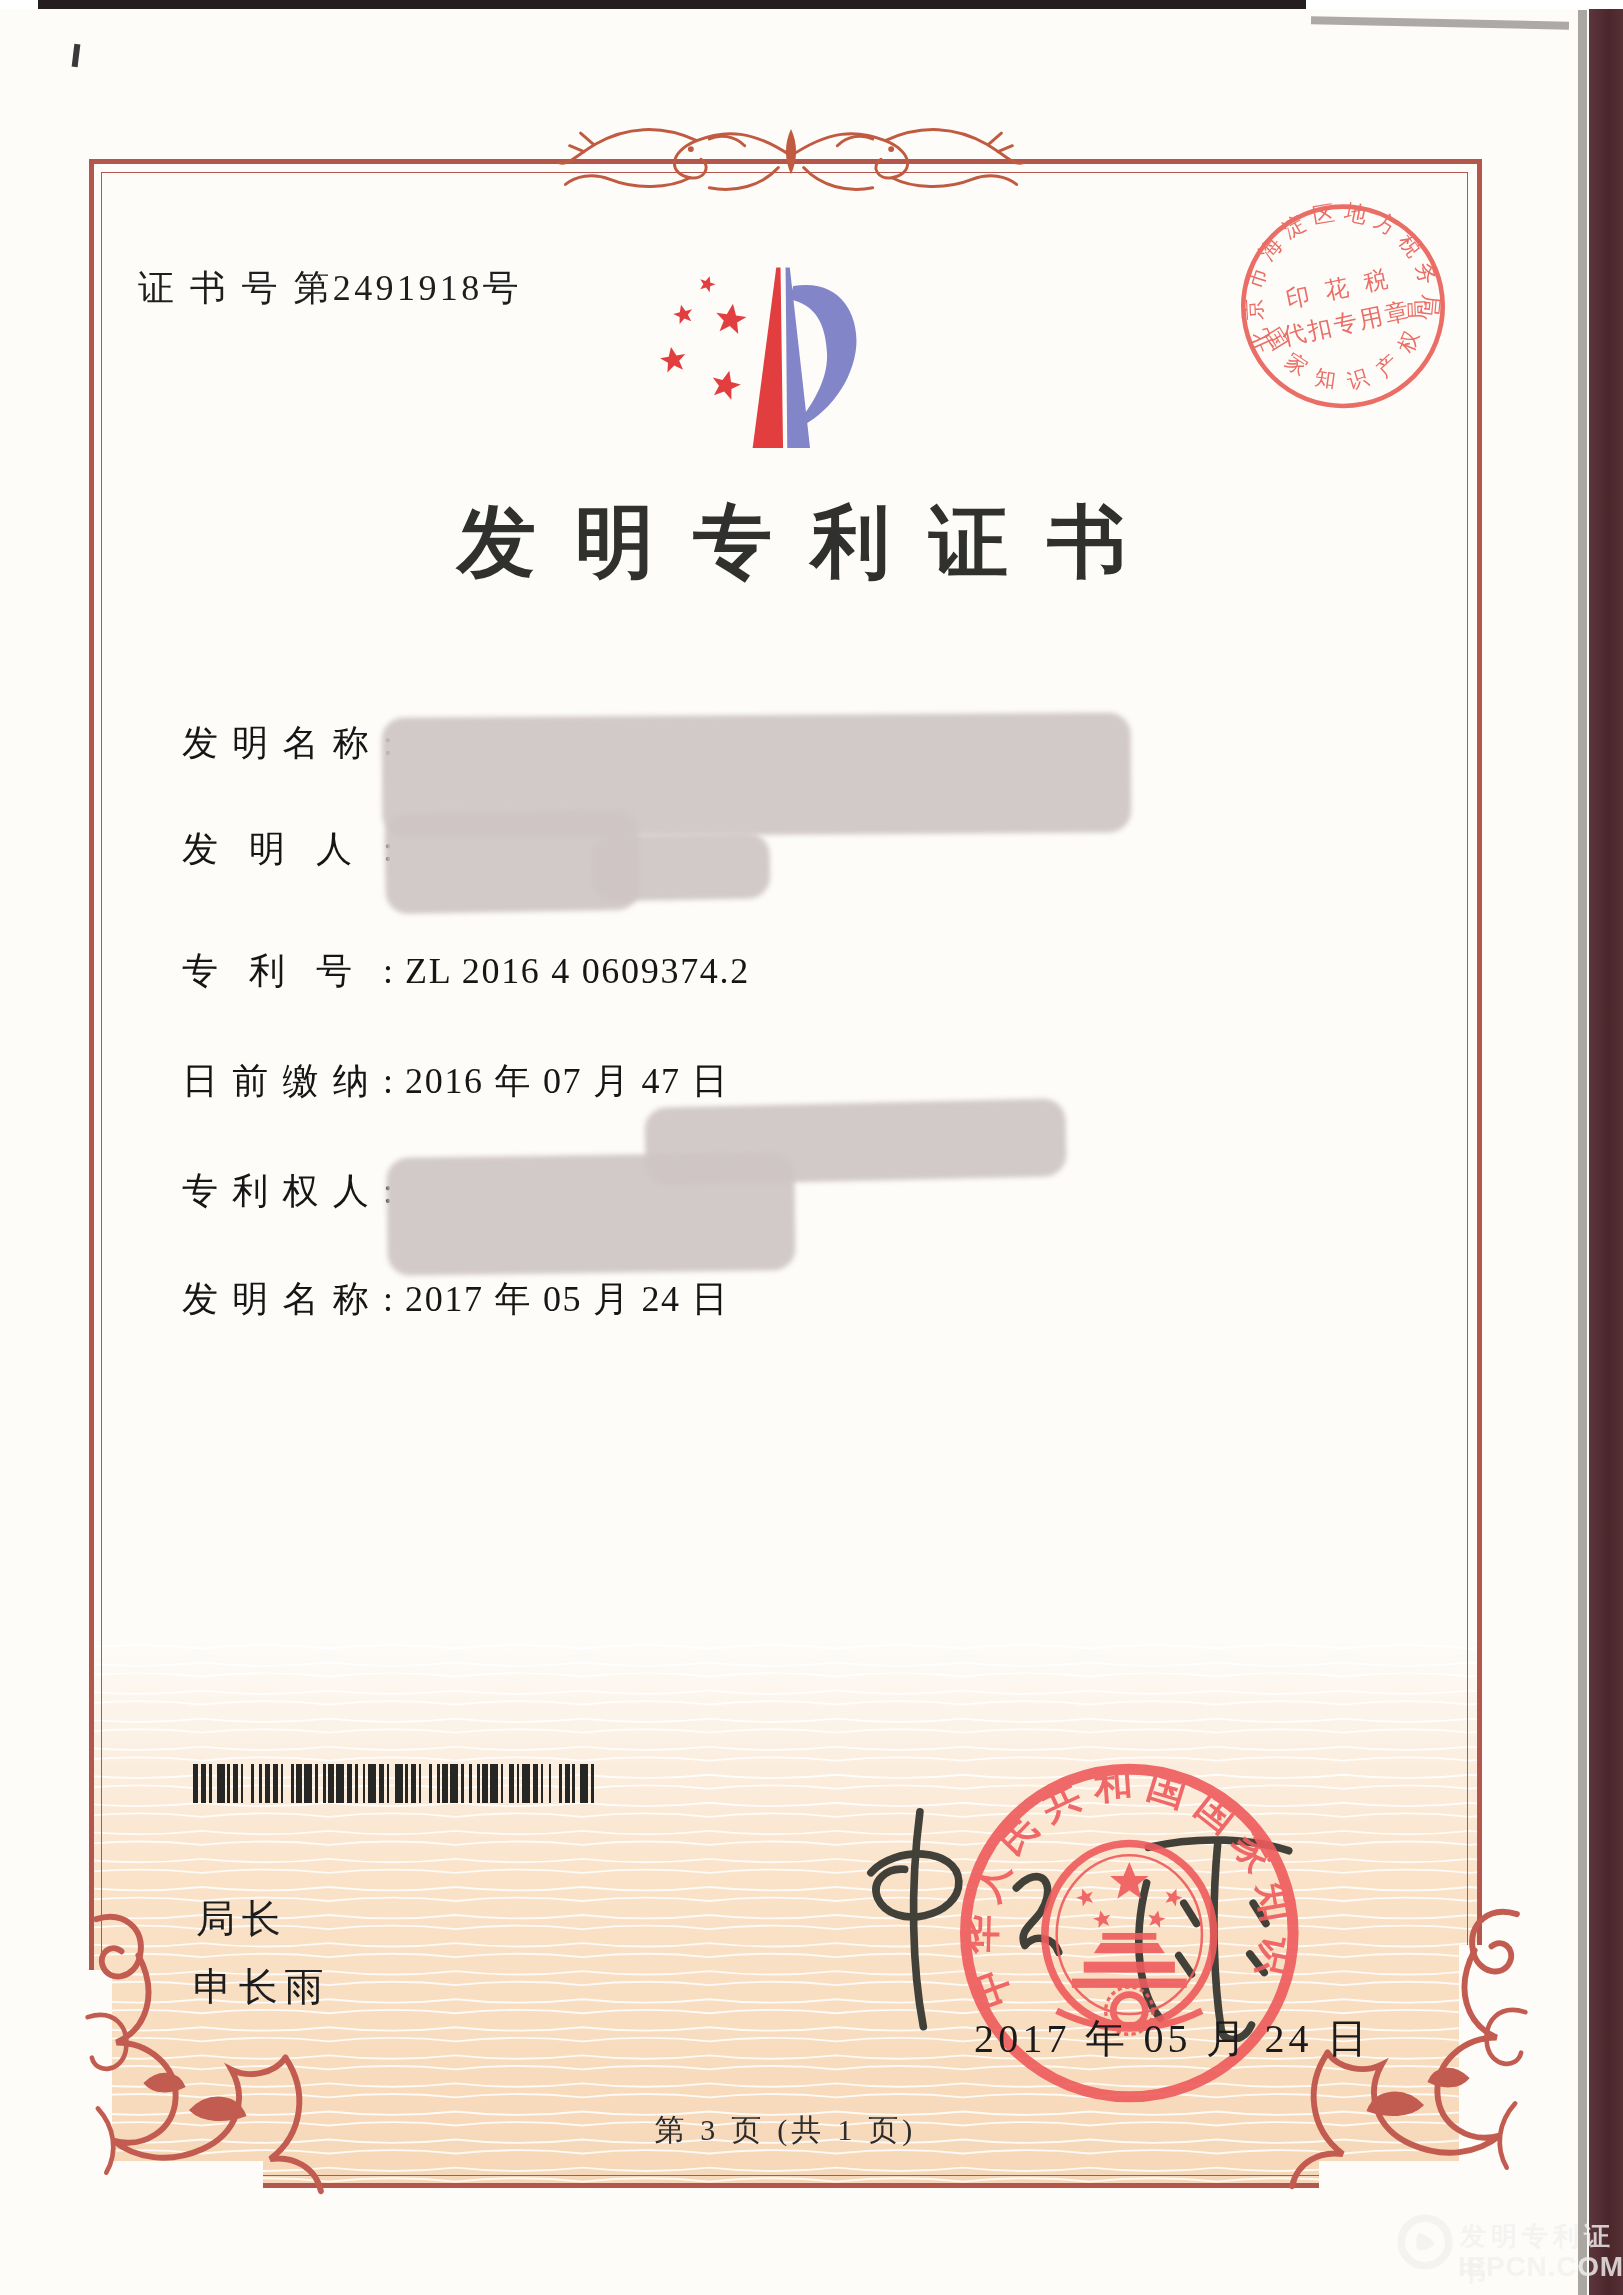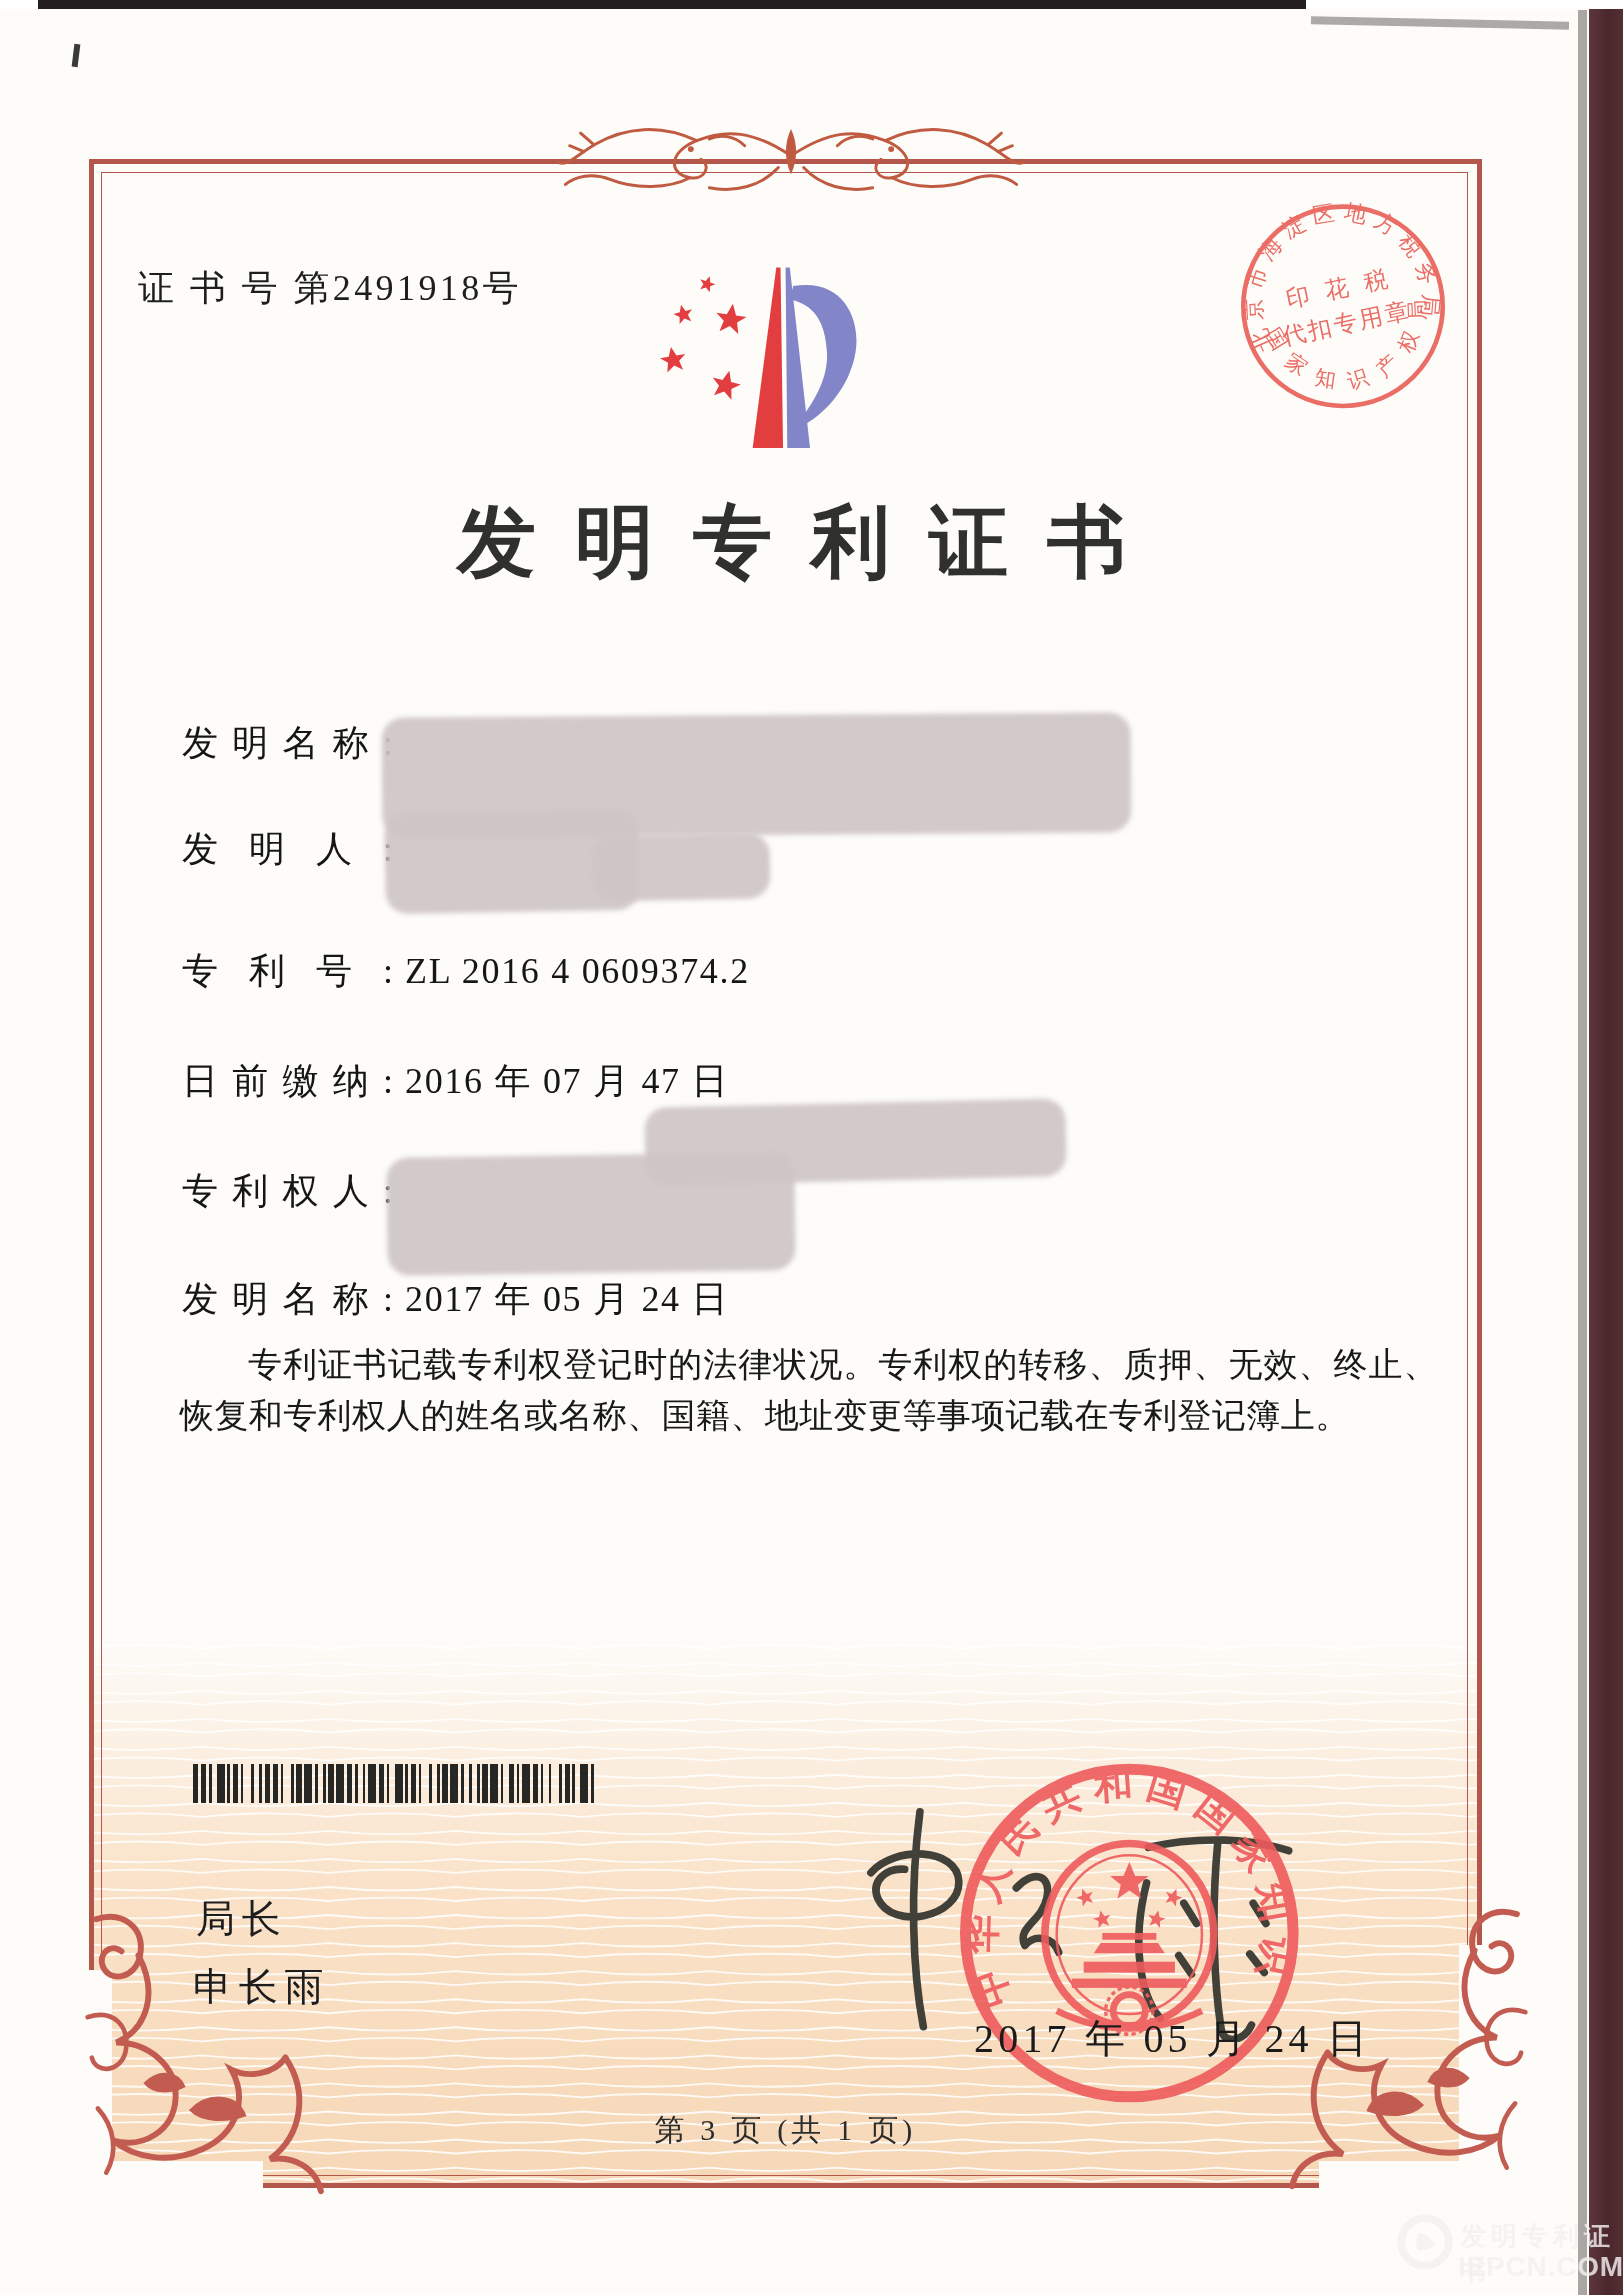--- a/index.html
+++ b/index.html
@@ -200,21 +200,20 @@
 <div class="abs row" style="top:1167px;">
   <span class="lbl">专利权人:</span>
 </div>
 <div class="abs blur-blob" style="left:387px;top:1155px;width:408px;height:118px;transform:rotate(-.8deg);"></div>
 
 <div class="abs row" style="top:1275px;">
   <span class="lbl">发明名称:</span><span class="val">2017 年 05 月 24 日</span>
 </div>
 
 <div class="abs paras">
-  <p>专利证书记载专利权登记时的法律状况。专利权的转移、质押、无效、终止、恢复和专利权人的姓名或名称、国籍、地址变更等事项记载在专利登记簿上。</p>
 </div>
 
 <div class="abs barcode" id="barcode">
     <i style="left:0%;width:1.3071895424836601%"></i>
     <i style="left:1.9607843137254903%;width:1.3071895424836601%"></i>
     <i style="left:3.9215686274509802%;width:0.6535947712418301%"></i>
     <i style="left:5.88235294117647%;width:1.9607843137254901%"></i>
     <i style="left:8.49673202614379%;width:0.6535947712418301%"></i>
     <i style="left:9.80392156862745%;width:1.3071895424836601%"></i>
     <i style="left:11.76470588235294%;width:0.6535947712418301%"></i>

